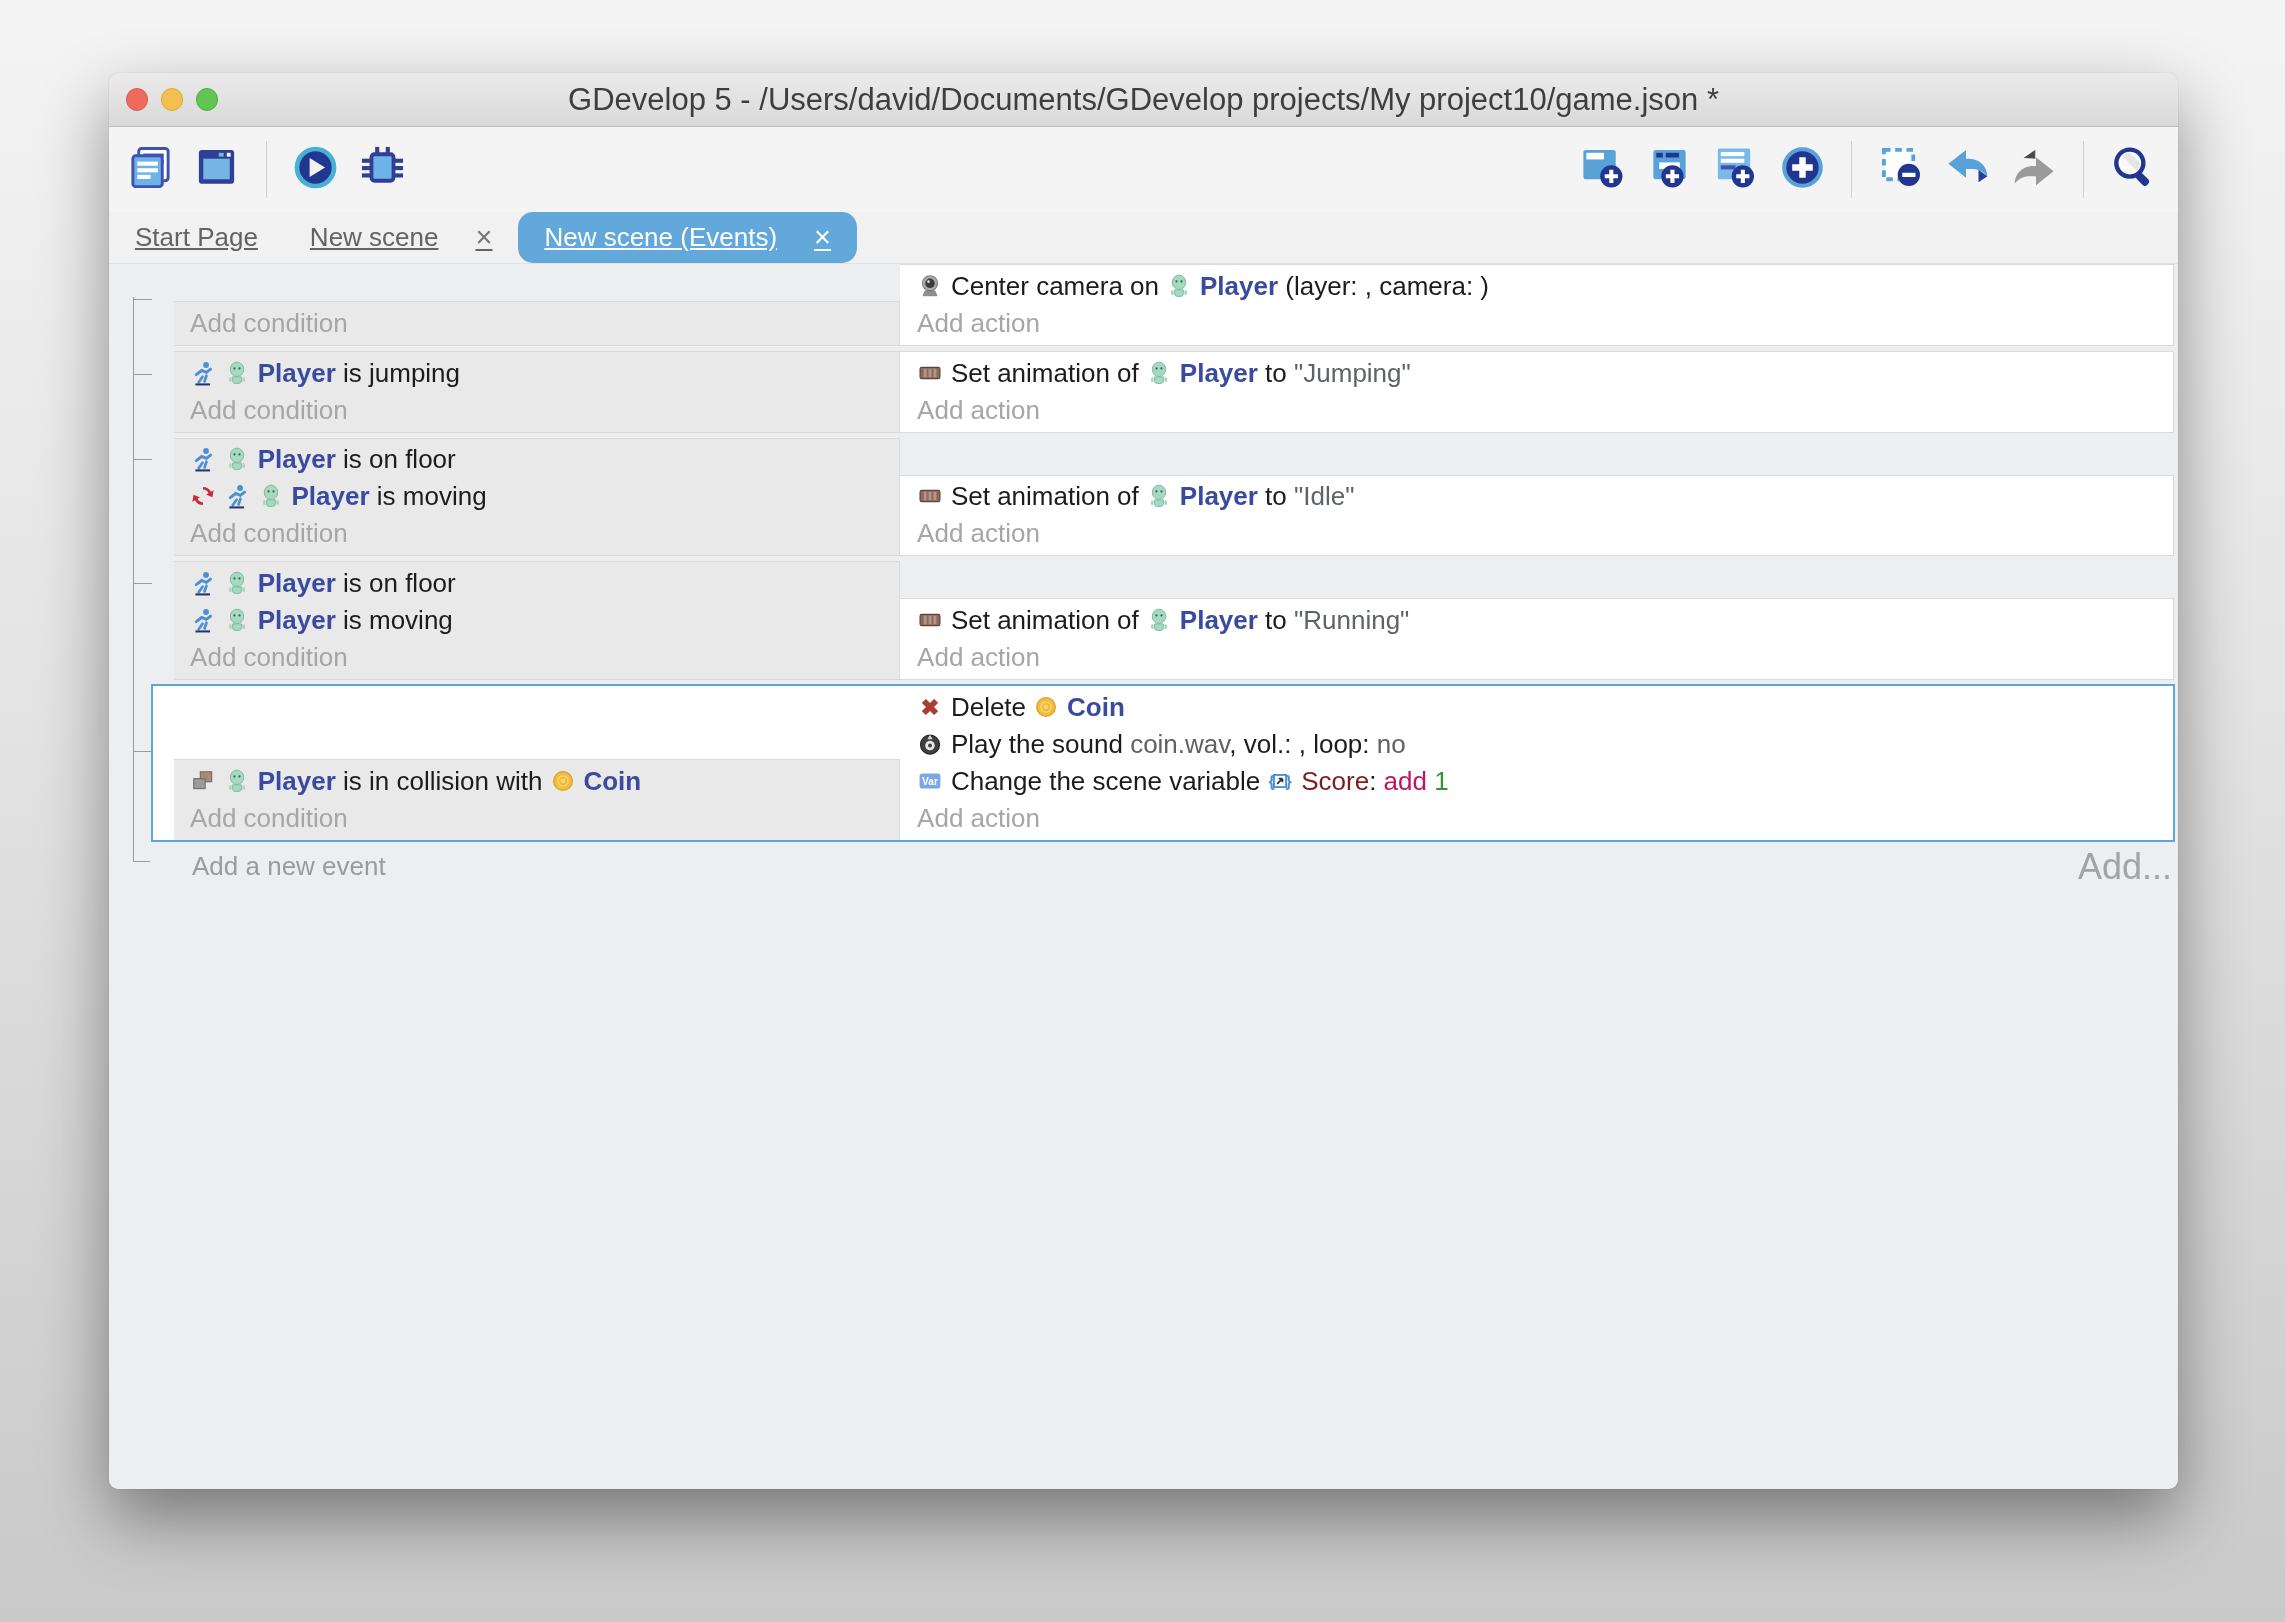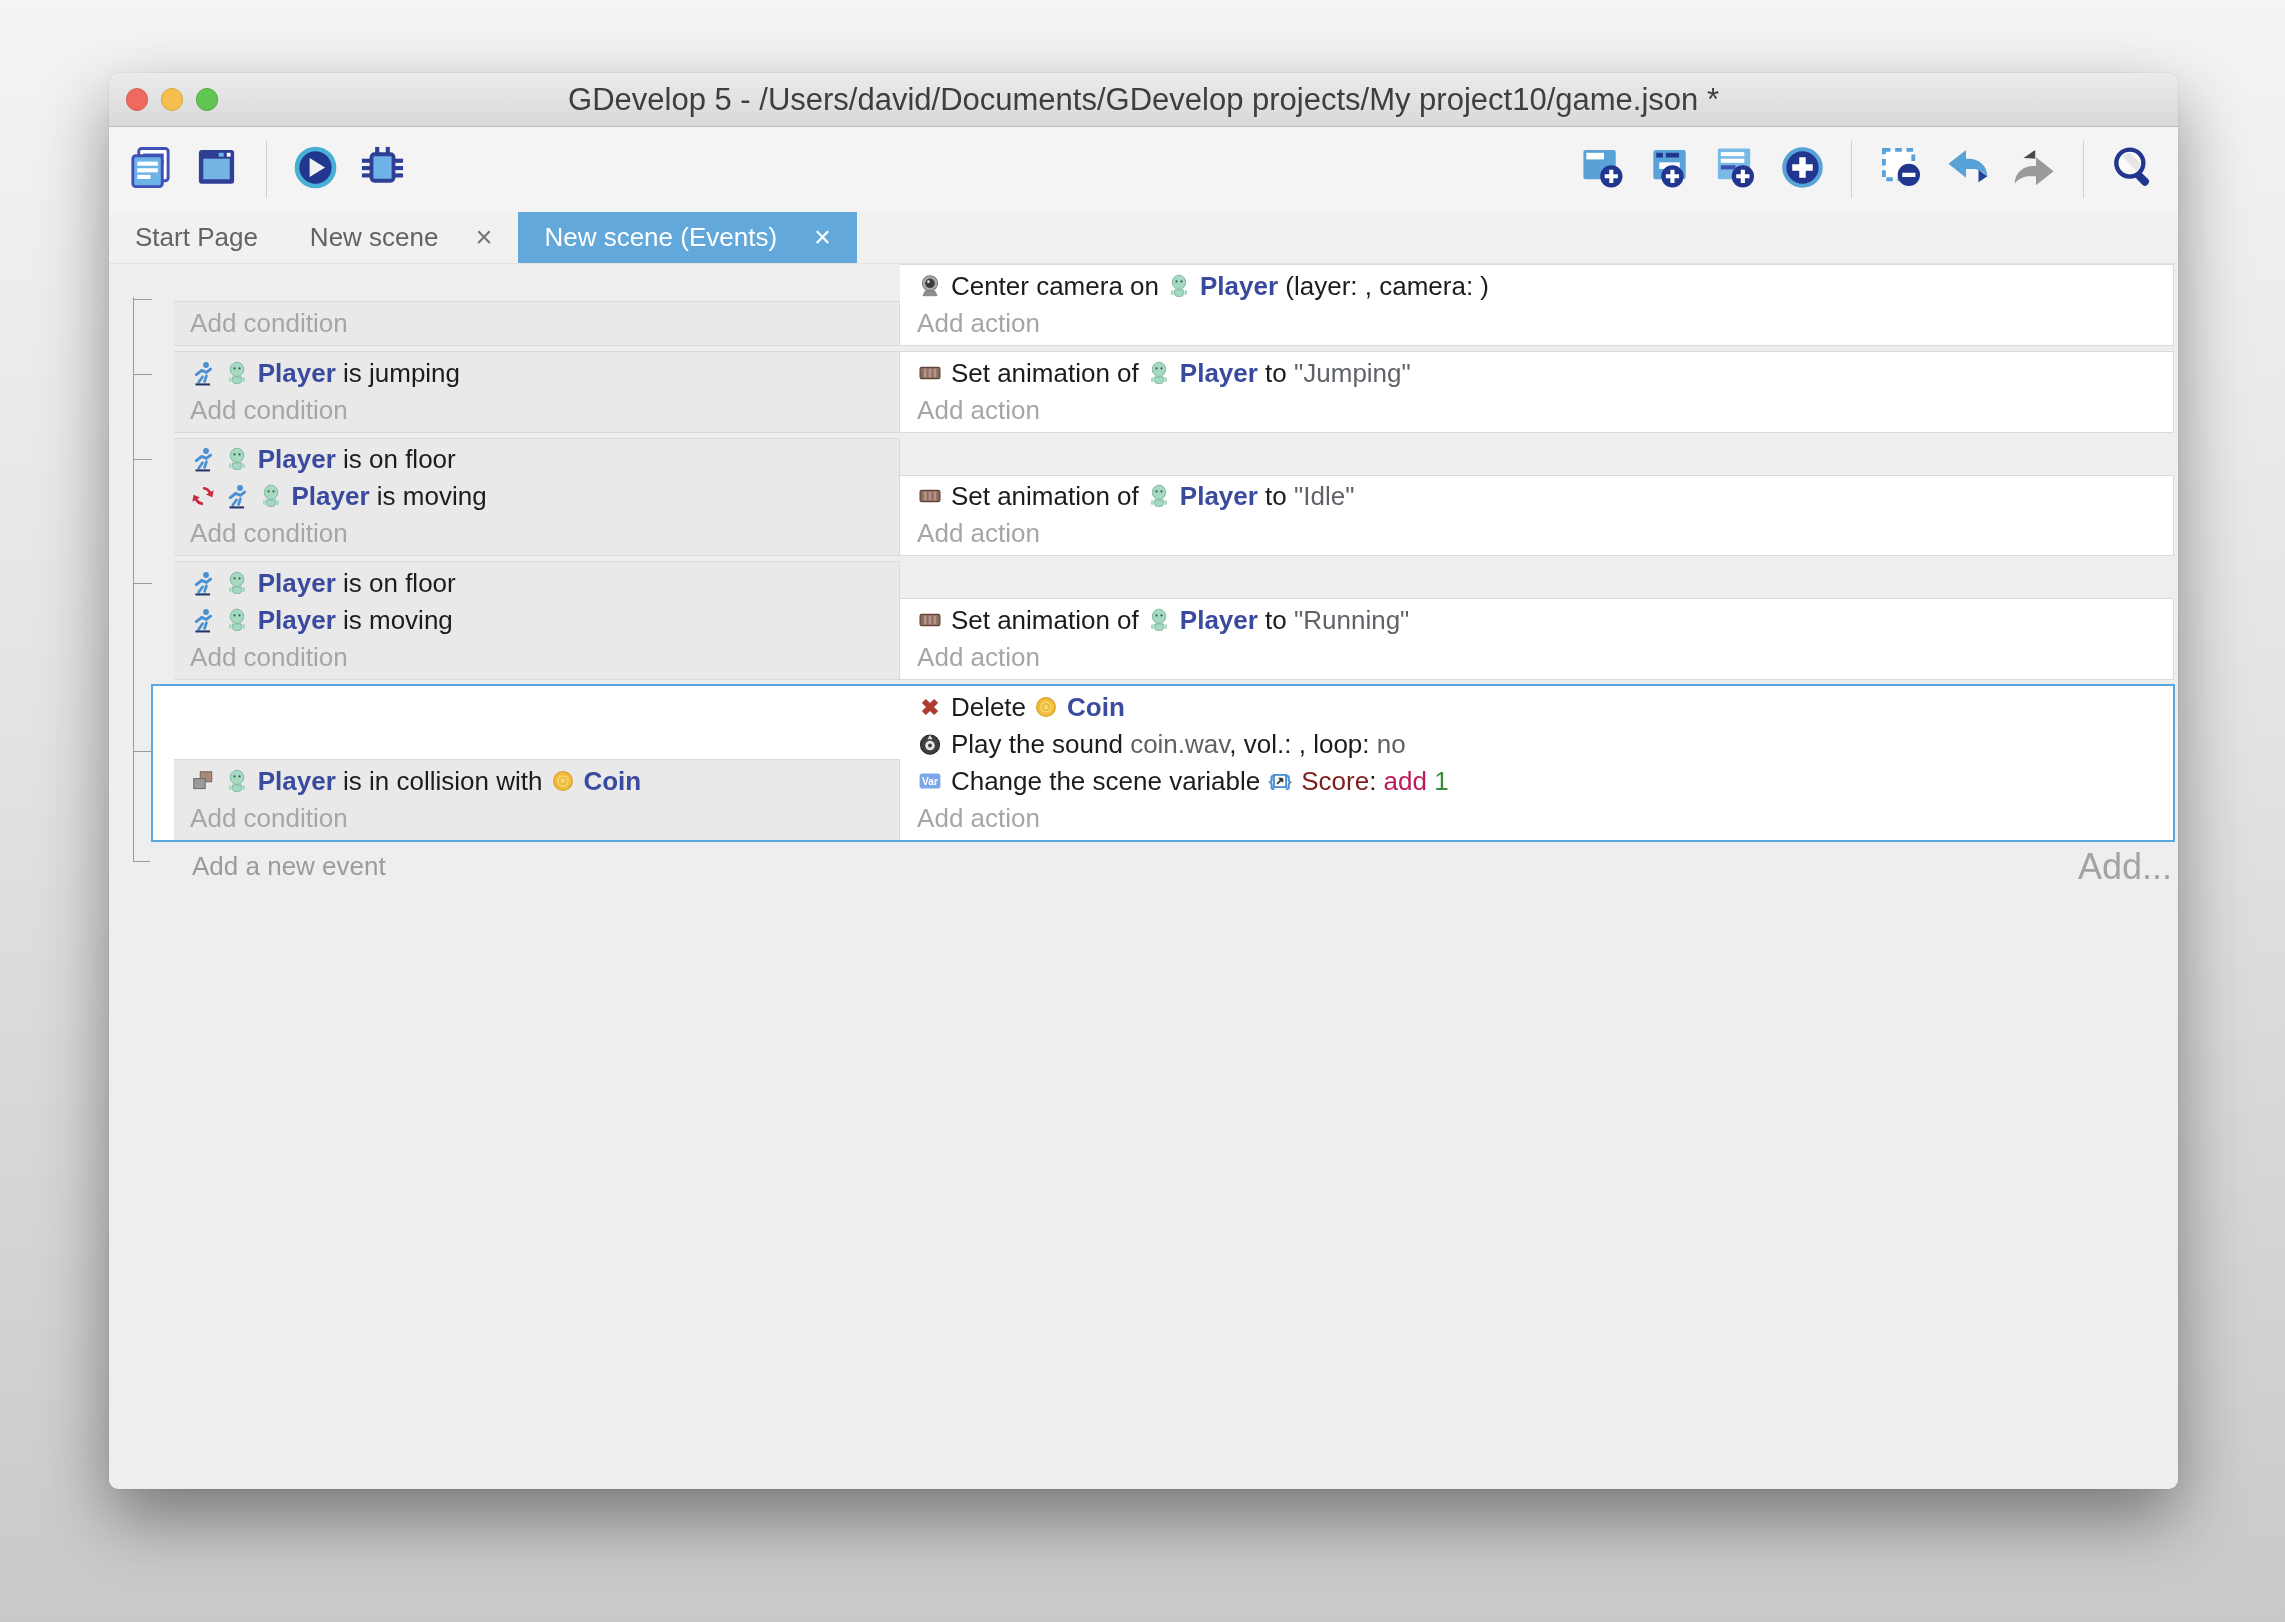--- a/index.html
+++ b/index.html
@@ -43,24 +43,24 @@
   .tb-btn{width:51px;height:51px;display:flex;align-items:center;justify-content:center;cursor:default;}
   .tb-btn svg{width:47px;height:47px;}
   .tb-sep{width:1px;height:57px;background:#cfcfcf;margin:0 7.8px;}
   
   .tabbar{
     height:51px;flex:0 0 51px;background:#f1f1f1;
     display:flex;align-items:stretch;border-bottom:1px solid #e2e2e2;
   }
   .tab{
     display:flex;align-items:center;padding:0 26px;
-    font-size:26px;color:#636363;white-space:nowrap;
+    font-size:26px;color:#636363;white-space:nowrap;text-decoration:underline;
   }
   .tab .close{margin-left:37px;color:#757575;font-size:29px;line-height:1;}
-  .tab.active{background:#62a8da;color:#ffffff;}
+  .tab.active{background:#62a8da;color:#ffffff;border-radius:15px;}
   .tab.active .close{color:#ffffff;}
   
   .events-panel{
     flex:1;background:#edeef0;position:relative;
     padding:0 3.9px 0 43px;box-sizing:border-box;
   }
   .tree-vline{position:absolute;left:24.4px;top:33px;width:0;height:565px;border-left:1.5px solid #9a9a9a;}
   .tree-foot{position:absolute;left:24.4px;top:597px;width:16.6px;height:0;border-top:1.5px solid #9a9a9a;}
   .event-row{
     display:flex;align-items:flex-end;margin-bottom:5px;position:relative;

